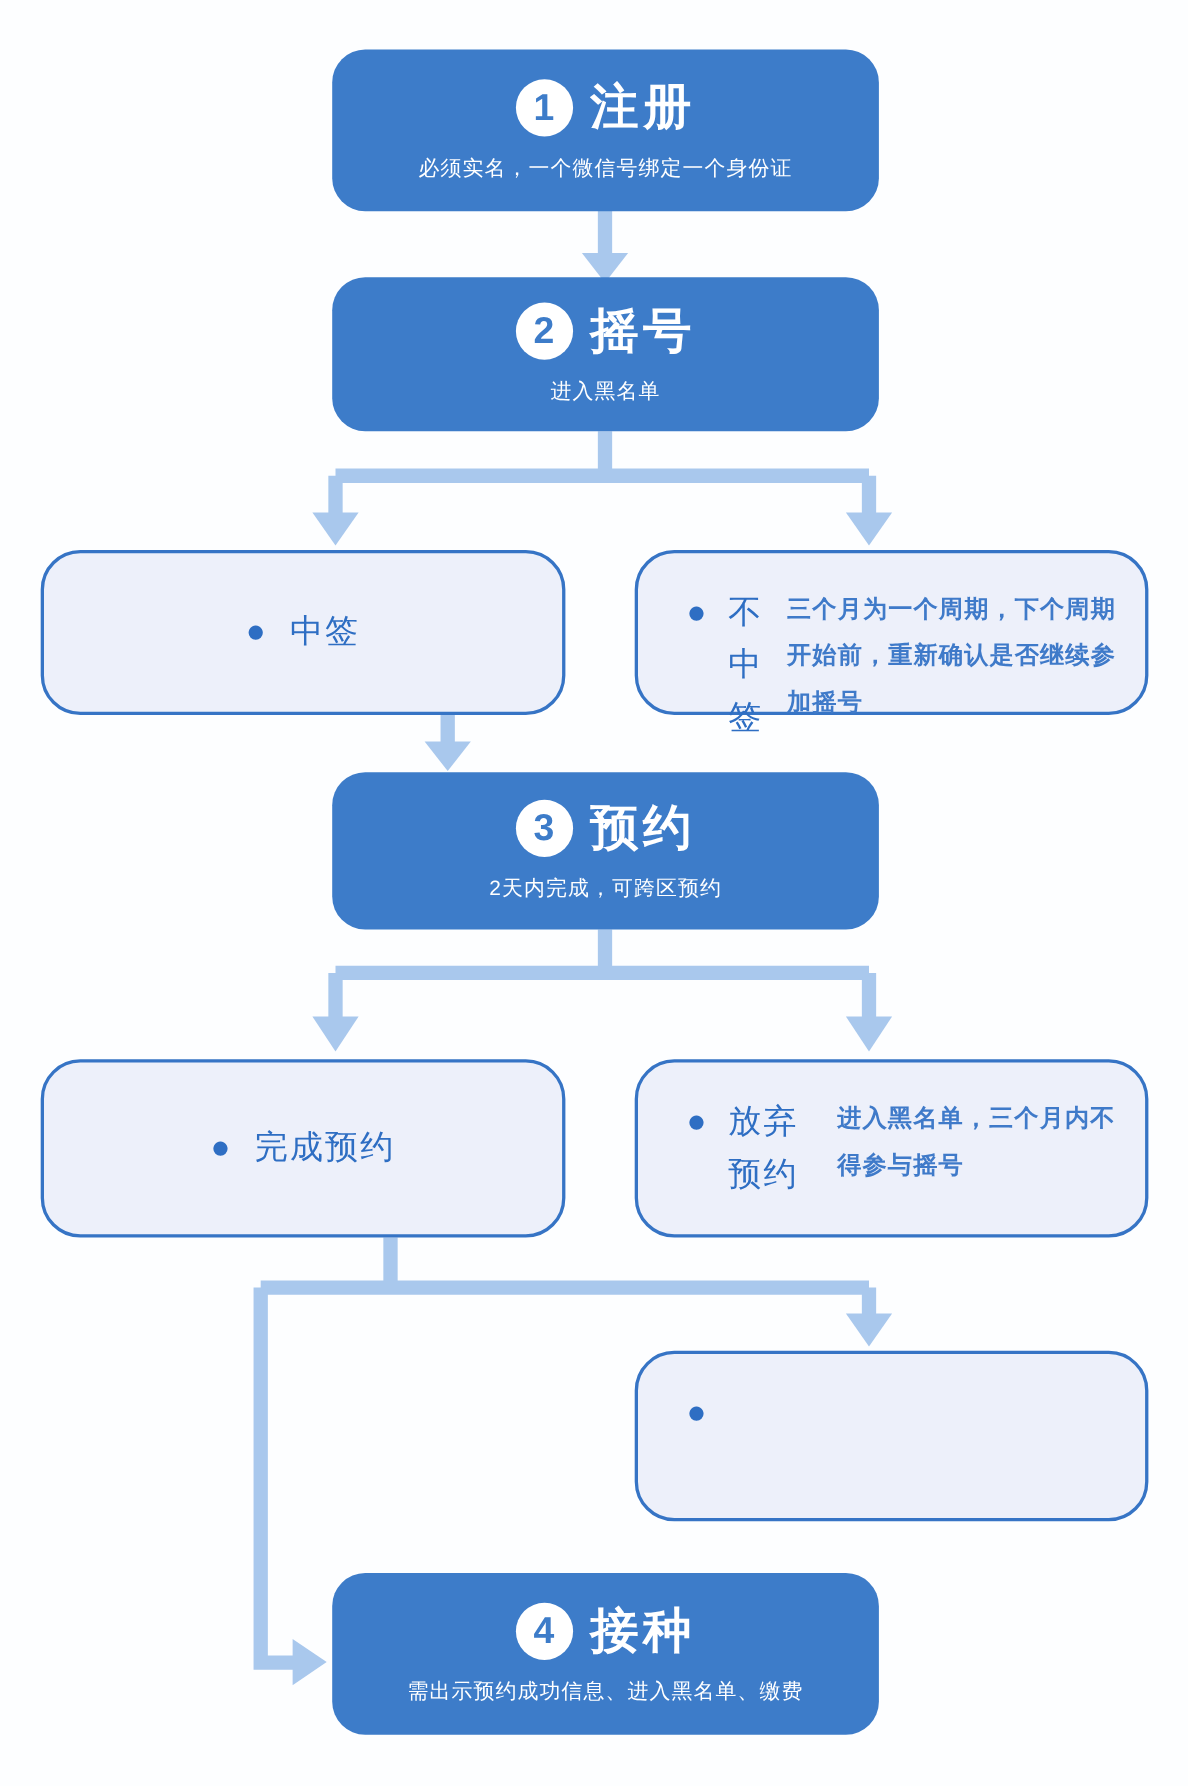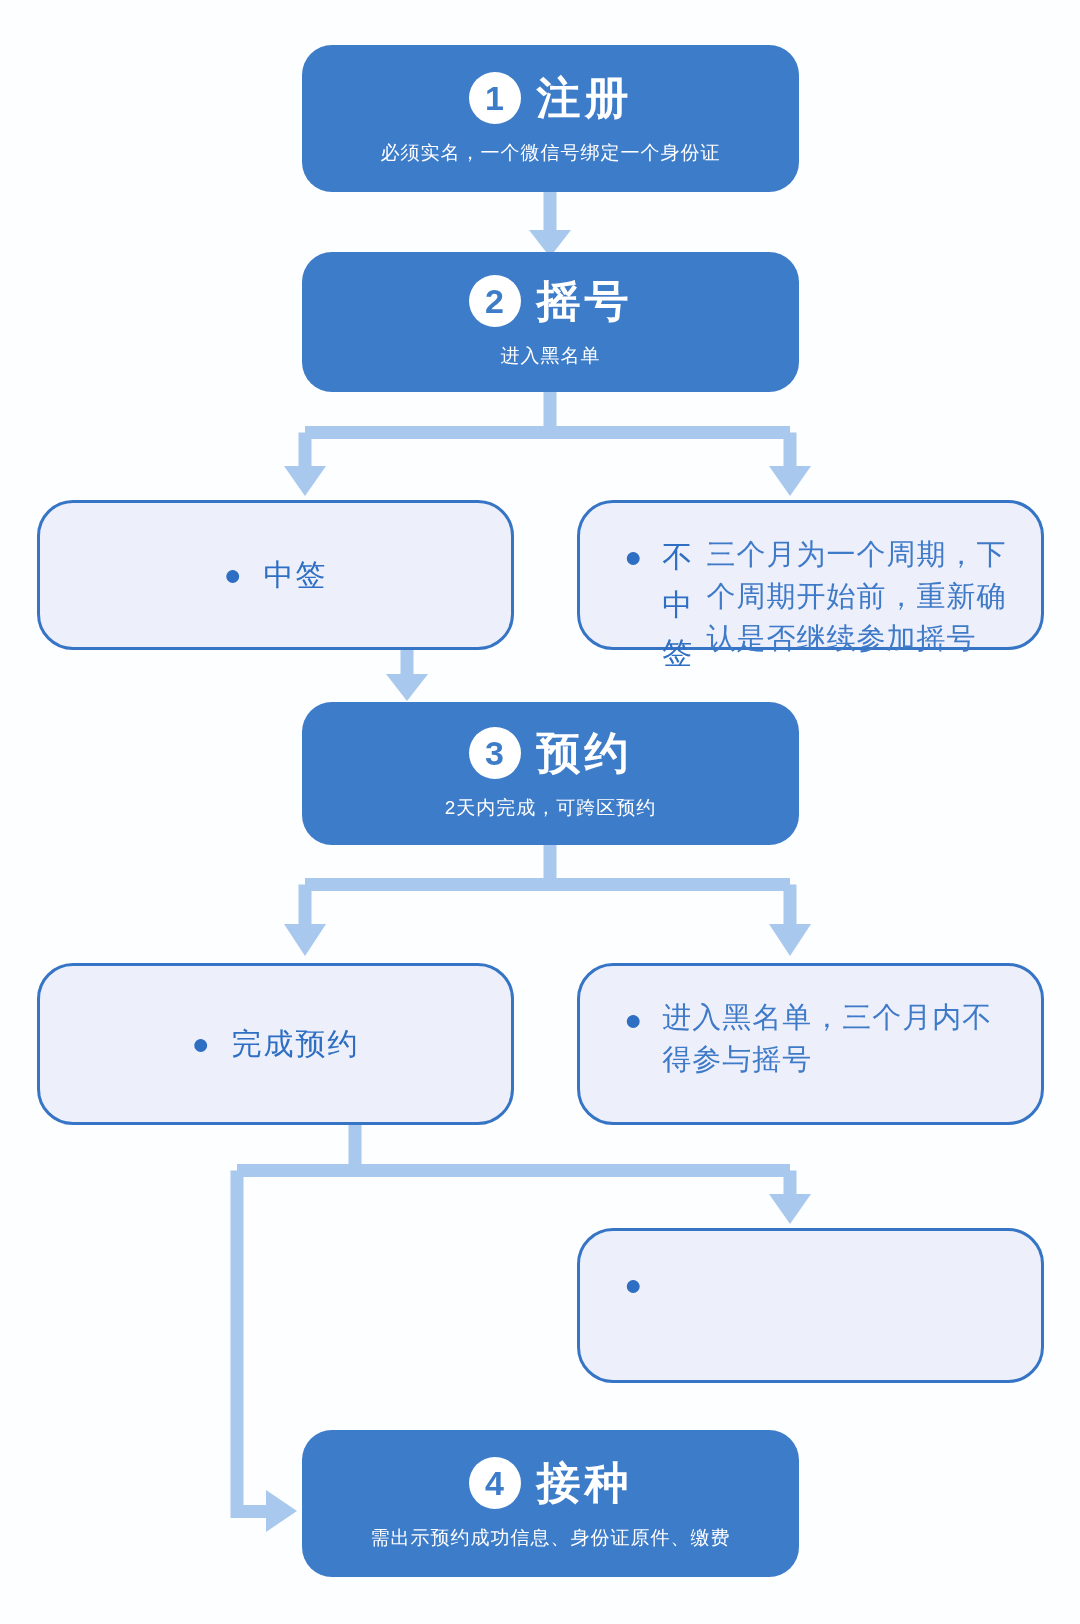--- a/index.html
+++ b/index.html
@@ -29,21 +29,21 @@
   .outcome-box{
     background:#edf0fa;border:3px solid #3674c5;border-radius:36px;color:#2e6ec3;
   }
   .outcome-center{display:flex;align-items:center;justify-content:center;gap:22px;}
   .outcome-left{display:flex;padding:30px 24px 0 44px;gap:20px;align-items:flex-start;}
   .bullet{
     color:#2e6ec3;font-size:30px;line-height:48px;flex:0 0 auto;
   }
   .outcome-title{font-size:30px;font-weight:400;line-height:48px;letter-spacing:2px;}
   .outcome-text{display:flex;flex-direction:row;gap:10px;}
-  .outcome-desc{font-size:29px;font-weight:400;color:#3f7ac9;line-height:42px;letter-spacing:1px;}
+  .outcome-desc{font-size:22px;font-weight:700;color:#3f7ac9;line-height:42px;letter-spacing:1px;}
 </style>
 </head>
 <body>
 
 <div class="canvas">
 
   <svg class="connector-layer" width="1080" height="1624" viewBox="0 0 1080 1624">
     <g stroke="#a9c8ed" stroke-width="13" fill="none">
       <path d="M550 190 V232"></path>
       <path d="M550 392 V439 M305 432.5 H790 M305 432.5 V468 M790 432.5 V468"></path>
@@ -102,31 +102,32 @@
   </div>
 
   <div class="box outcome-box outcome-center" style="left:37px;top:963px;width:477px;height:162px;">
     <span class="bullet">●</span>
     <span class="outcome-title">完成预约</span>
   </div>
 
   <div class="box outcome-box outcome-left" style="left:577px;top:963px;width:467px;height:162px;">
     <span class="bullet">●</span>
     <div class="outcome-text">
+      <span class="outcome-title">放弃预约</span>
       <span class="outcome-desc">进入黑名单，三个月内不得参与摇号</span>
     </div>
   </div>
 
   <div class="box outcome-box outcome-left" style="left:577px;top:1228px;width:467px;height:155px;">
     <span class="bullet">●</span>
     <div class="outcome-text">
     </div>
   </div>
 
   <div class="box step-box" style="left:302px;top:1430px;width:497px;height:147px;">
     <div class="step-title-row">
       <span class="num-badge">4</span>
       <span class="step-title">接种</span>
     </div>
-    <div class="step-sub">需出示预约成功信息、身份证原件、缴费</div>
+    <div class="step-sub">需出示预约成功信息、进入黑名单、缴费</div>
   </div>
 
 </div>
 
 </body></html>

